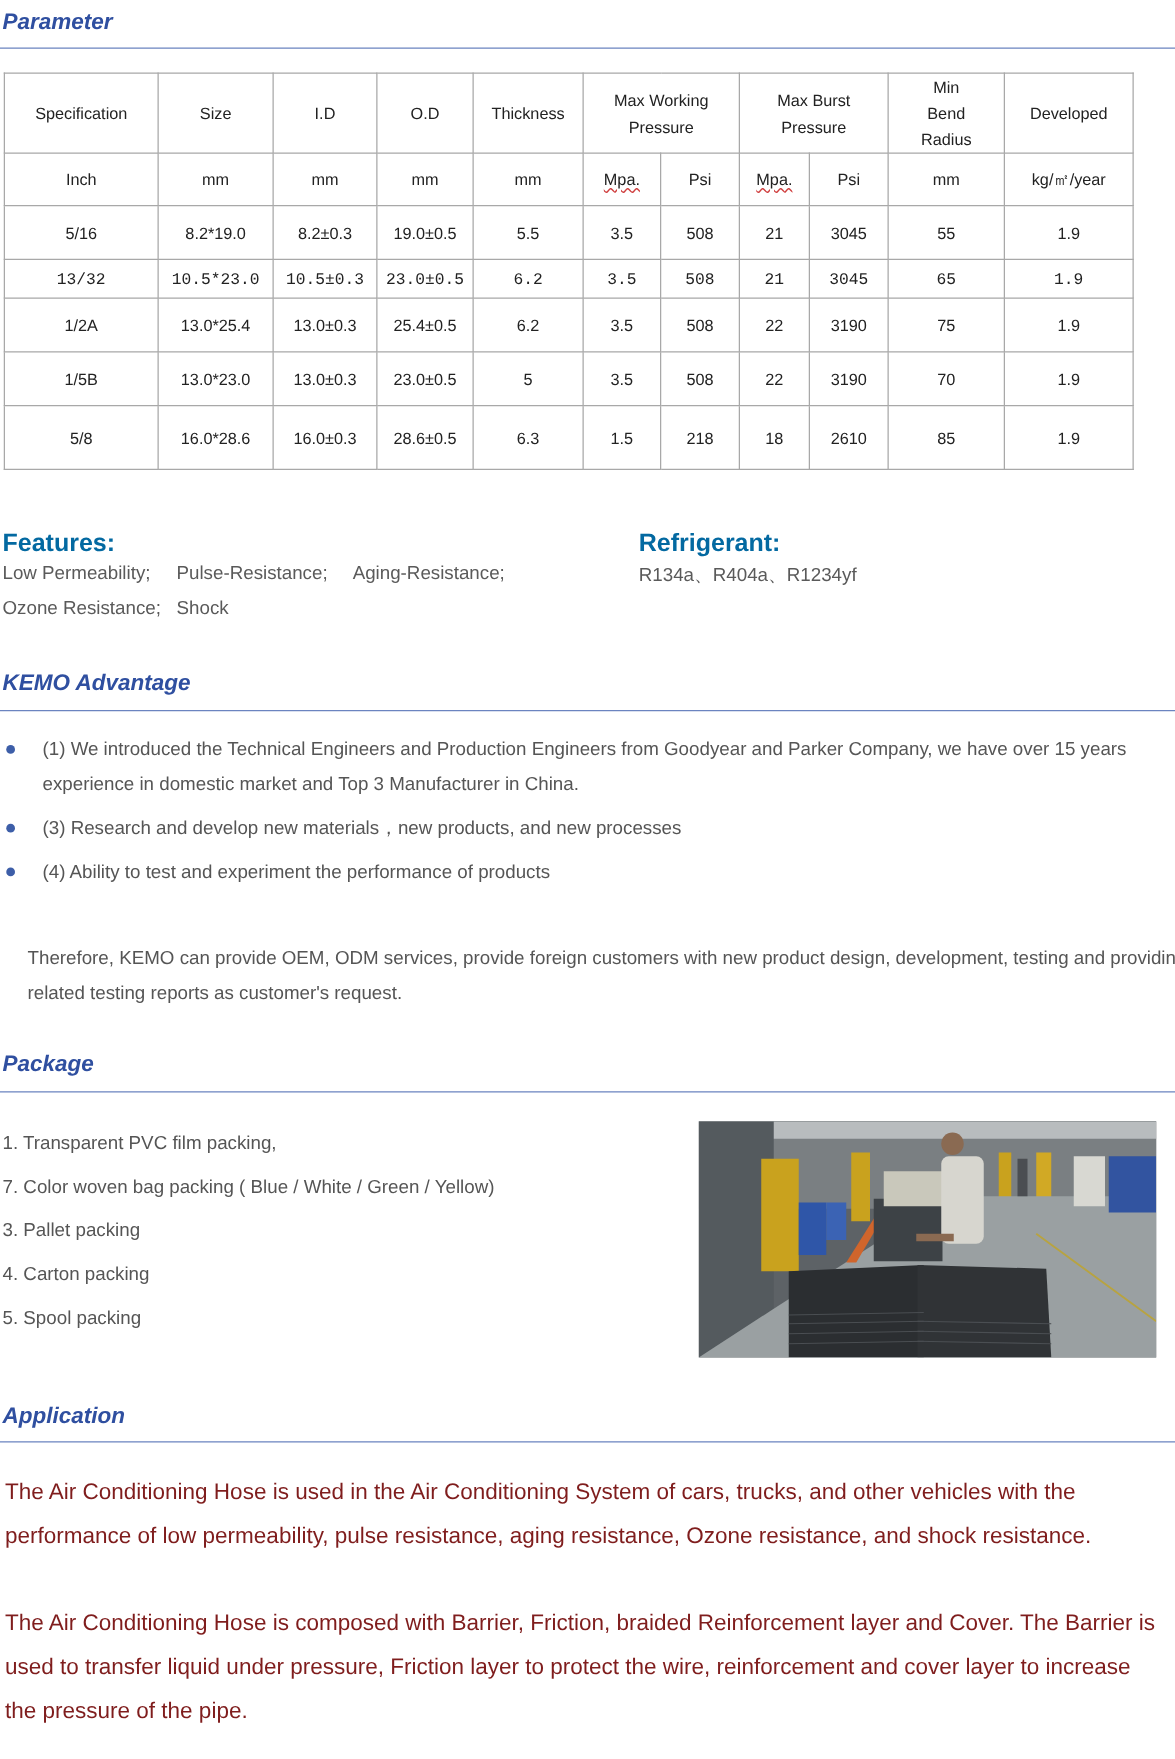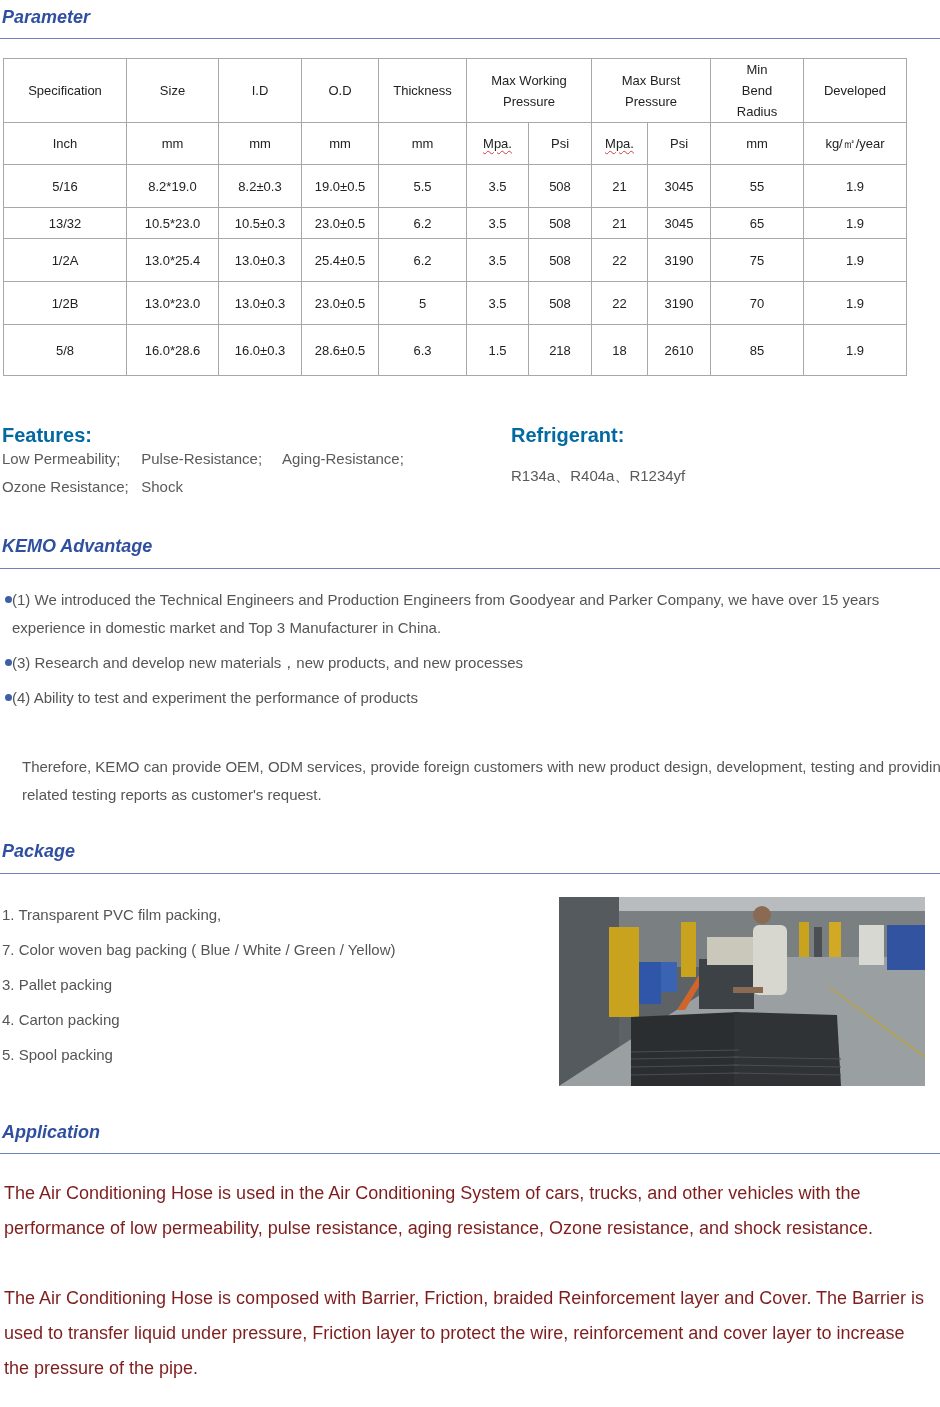--- a/index.html
+++ b/index.html
@@ -26,21 +26,21 @@
     border: 1px solid #a8a8a8;
     text-align: center; vertical-align: middle;
     line-height: 21px;
   }
   .squiggle { text-decoration: underline wavy #d04040; text-decoration-thickness: 1px; text-underline-offset: 2px; }
 
   .feat-label { position: absolute; font-size: 20px; font-weight: bold; color: #0369a1; }
   .feat-line { position: absolute; font-size: 15px; color: #5a5a5a; white-space: pre; }
 
   ul.adv { position: absolute; left: 0; top: 586px; width: 930px; list-style: none; }
-  ul.adv li { position: relative; padding-left: 12px; font-size: 15px; color: #555555; line-height: 28px; margin-bottom: 7px; }
+  ul.adv li { position: relative; padding-left: 34px; font-size: 15px; color: #555555; line-height: 28px; margin-bottom: 7px; }
   ul.adv li .bullet { position: absolute; left: 5px; top: 10px; width: 7px; height: 7px; border-radius: 50%; background: #3d5ea8; }
 
   .para { position: absolute; left: 2px; width: 930px; font-size: 15px; color: #555555; line-height: 28px; }
 
   .pkg-item { position: absolute; left: 2px; font-size: 15px; color: #555555; }
 
   .photo { position: absolute; left: 559px; top: 897px; width: 366px; height: 189px; overflow: hidden; background: #5d6266; }
 
   .app-para { position: absolute; left: 4px; width: 930px; font-size: 18px; color: #7f1d1d; line-height: 35px; }
 </style>
@@ -95,21 +95,21 @@
     <td>8.2±0.3</td>
     <td>19.0±0.5</td>
     <td>5.5</td>
     <td>3.5</td>
     <td>508</td>
     <td>21</td>
     <td>3045</td>
     <td>55</td>
     <td>1.9</td>
   </tr>
-  <tr style="height:31px;">
+  <tr style="height:31px;font-family:Liberation Mono, monospace;">
     <td>13/32</td>
     <td>10.5*23.0</td>
     <td>10.5±0.3</td>
     <td>23.0±0.5</td>
     <td>6.2</td>
     <td>3.5</td>
     <td>508</td>
     <td>21</td>
     <td>3045</td>
     <td>65</td>
@@ -122,21 +122,21 @@
     <td>25.4±0.5</td>
     <td>6.2</td>
     <td>3.5</td>
     <td>508</td>
     <td>22</td>
     <td>3190</td>
     <td>75</td>
     <td>1.9</td>
   </tr>
   <tr style="height:43px;">
-    <td>1/2B</td>
+    <td>1/5B</td>
     <td>13.0*23.0</td>
     <td>13.0±0.3</td>
     <td>23.0±0.5</td>
     <td>5</td>
     <td>3.5</td>
     <td>508</td>
     <td>22</td>
     <td>3190</td>
     <td>70</td>
     <td>1.9</td>
@@ -154,21 +154,21 @@
     <td>85</td>
     <td>1.9</td>
   </tr>
 </tbody>
   </table>
 
 <div class="feat-label" style="left:2px; top:424px;">Features:</div>
 <div class="feat-line" style="left:2px; top:450px;">Low Permeability;     Pulse-Resistance;     Aging-Resistance;</div>
 <div class="feat-line" style="left:2px; top:478px;">Ozone Resistance;   Shock</div>
 <div class="feat-label" style="left:511px; top:424px;">Refrigerant:</div>
-<div class="feat-line" style="left:511px; top:451px;margin-top:16px;">R134a、R404a、R1234yf</div>
+<div class="feat-line" style="left:511px; top:451px;">R134a、R404a、R1234yf</div>
 
 <div class="section-title" style="top:536px;">KEMO Advantage</div>
 <div class="section-rule" style="top:568px;"></div>
 
 <ul class="adv">
   <li><span class="bullet"></span><span>(1) We introduced the Technical Engineers and Production Engineers from Goodyear and Parker Company, we have over 15 years experience in domestic market and Top 3 Manufacturer in China.</span></li>
   <li><span class="bullet"></span><span>(3) Research and develop new materials，new products, and new processes</span></li>
   <li><span class="bullet"></span><span>(4) Ability to test and experiment the performance of products</span></li>
 </ul>
 

